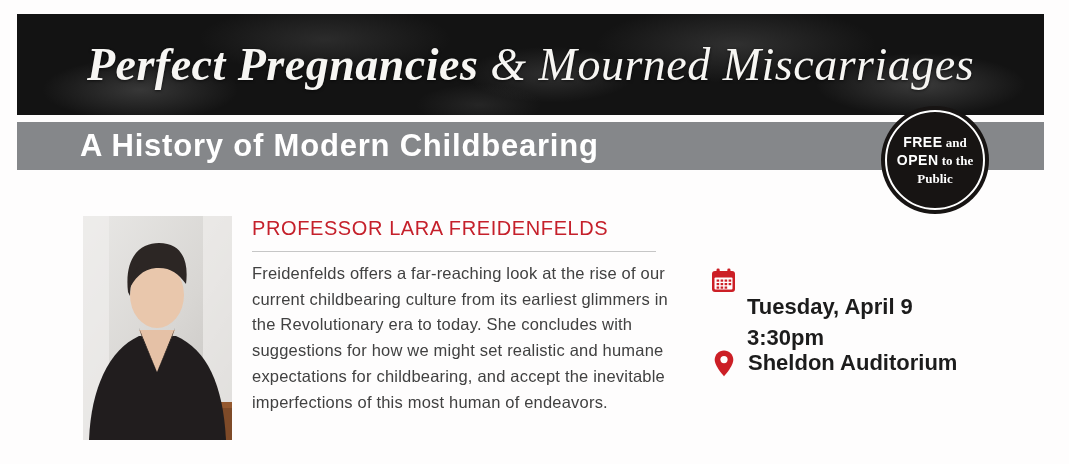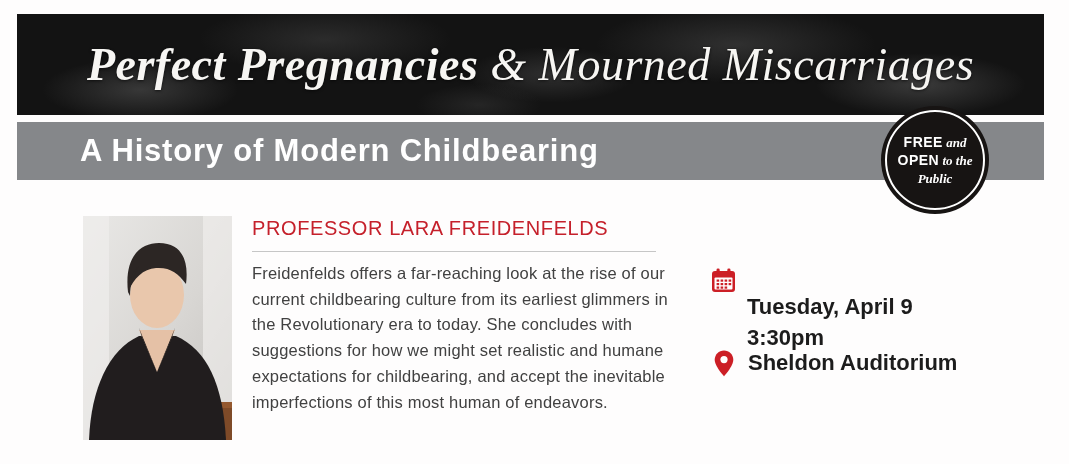--- a/index.html
+++ b/index.html
@@ -26,42 +26,42 @@
   .banner h1 {
     font-family:"Liberation Serif", serif; font-style:italic;
     font-size:46px; color:#f7f6f3; white-space:nowrap; letter-spacing:0.5px;
     text-shadow:0 1px 3px rgba(0,0,0,.6);
   }
   .banner h1 .t-bold { font-weight:bold; }
   .banner h1 .t-reg  { font-weight:normal; }
 
   
   .subtitle-bar {
-    position:absolute; left:17px; top:122px; width:1027px; height:58px;
+    position:absolute; left:17px; top:122px; width:1027px; height:48px;
     background:#85878a; display:flex; align-items:center;
   }
   .subtitle-bar h2 {
     margin-left:63px; color:#ffffff; font-weight:bold;
     font-size:31px; letter-spacing:0.8px;
   }
 
   
   .badge {
     position:absolute; left:881px; top:106px; width:108px; height:108px;
     background:#171413; border-radius:50%;
     display:flex; align-items:center; justify-content:center; text-align:center;
     z-index:5;
   }
   .badge .ring {
     position:absolute; left:4px; top:4px; right:4px; bottom:4px;
     border:2px solid #ffffff; border-radius:50%;
   }
   .badge .badge-text { position:relative; color:#ffffff; line-height:17px; }
   .badge .b-sans  { font-weight:bold; font-size:14px; letter-spacing:0.5px;margin-top:6px; }
-  .badge .b-serif { font-family:"Liberation Serif", serif; font-style:italic; font-weight:bold; font-size:13px; }
+  .badge .b-serif { font-family:"Liberation Serif", serif; font-weight:bold; font-size:13px; }
 
   
   .photo {
     position:absolute; left:83px; top:216px; width:149px; height:224px;
     background:#dededb; overflow:hidden;
   }
   .photo svg { display:block; }
 
   
   .name-heading {

